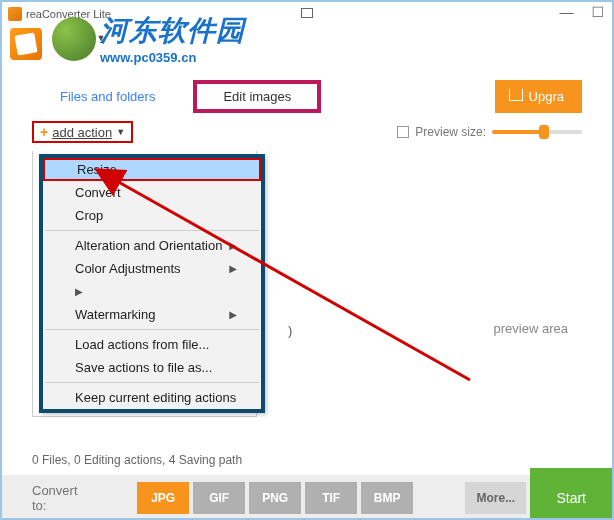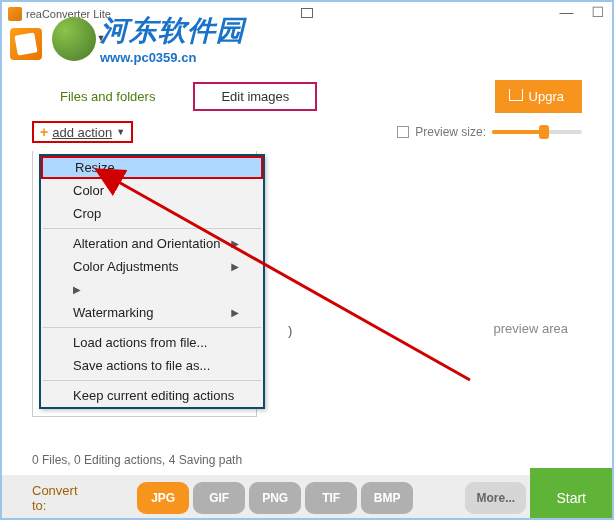--- a/index.html
+++ b/index.html
@@ -99,26 +99,26 @@
     .tabs {
       display: flex;
       align-items: center;
       padding: 0 30px;
       height: 38px;
       gap: 10px;
     }
     .tab {
       padding: 7px 28px;
       font-size: 13px;
-      color: #4d7c0f;
+      color: #3b82f6;
       cursor: pointer;
     }
     .tab.active { color: #333; }
     .tab-highlight {
-      border: 2px solid #be185d;
+      border: 4px solid #be185d;
       padding: 5px 26px;
     }
     .upgrade-btn {
       margin-left: auto;
       background: #f7941d;
       color: #fff;
       padding: 9px 18px 9px 14px;
       font-size: 13px;
       display: flex;
       align-items: flex-start;
@@ -208,21 +208,21 @@
       position: absolute;
       left: 256px; top: 172px;
       font-size: 13px;
       color: #555;
     }
     .context-menu {
       position: absolute;
       top: 152px; left: 37px;
       width: 226px;
       background: #f2f2f2;
-      border: 2px solid #0c4a6e;
+      border: 4px solid #0c4a6e;
       box-shadow: 2px 2px 4px rgba(0,0,0,0.2);
       z-index: 30;
       font-size: 13px;
       color: #222;
     }
     .menu-item {
       padding: 4px 24px 4px 32px;
       display: flex;
       justify-content: space-between;
       align-items: center;
@@ -255,36 +255,35 @@
     .bottombar {
       display: flex;
       align-items: center;
       padding: 0 0 0 30px;
       height: 46px;
       background: #ededed;
       gap: 4px;
     }
     .convert-label {
       font-size: 13px;
-      color: #a16207;
+      color: #737373;
       margin-right: 40px;
     }
     .fmt-btn {
       height: 32px;
       min-width: 52px;
       padding: 0 12px;
       display: inline-flex;
       align-items: center;
       justify-content: center;
       font-size: 12px;
       font-weight: 600;
       color: #fff;
       background: #b0b0b0;
       cursor: pointer;
-      border-radius: 9px;
     }
     .fmt-btn.active { background: #f7941d; }
     .fmt-btn.more { color: #666; background: #d6d6d6; margin-left: 48px; }
     .start-btn {
       margin-left: auto;
       height: 60px;
       padding: 0 26px;
       background: #5fb336;
       color: #fff;
       font-size: 14px;
@@ -353,21 +352,21 @@
   <div class="canvas-left"></div>
   <div class="preview-area">preview area</div>
   <div class="center-paren">)</div>
 </div>
 
 <div class="context-menu">
   <div class="menu-item highlighted menu-item-box">
     <span>Resize</span>
   </div>
   <div class="menu-item">
-    <span>Color</span>
+    <span>Convert</span>
   </div>
   <div class="menu-item">
     <span>Crop</span>
   </div>
   <div class="menu-sep"></div>
   <div class="menu-item">
     <span>Alteration and Orientation</span>
     <span class="submenu-arrow">▶</span>
   </div>
   <div class="menu-item">

